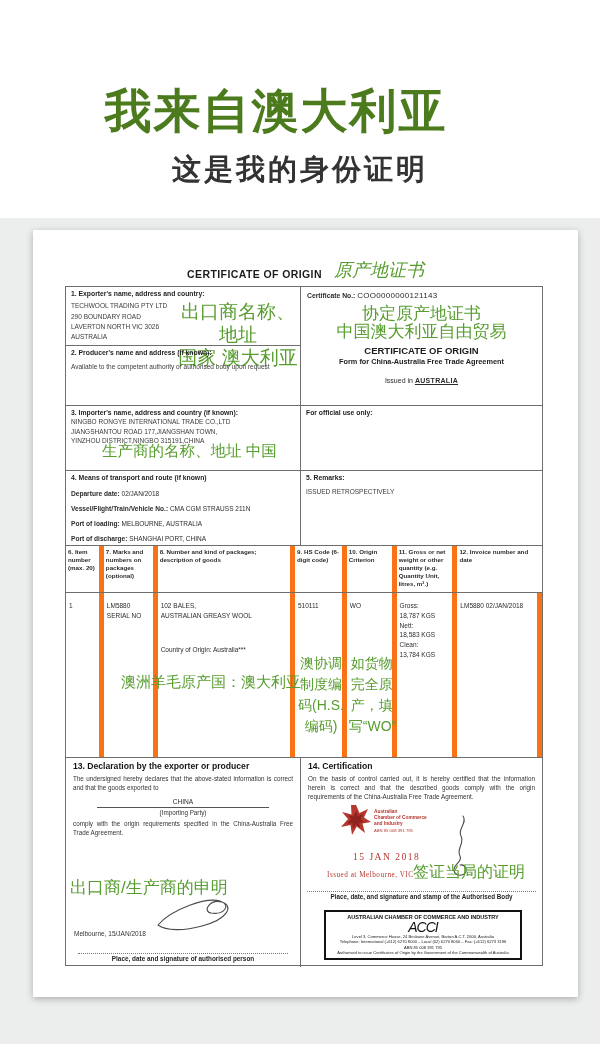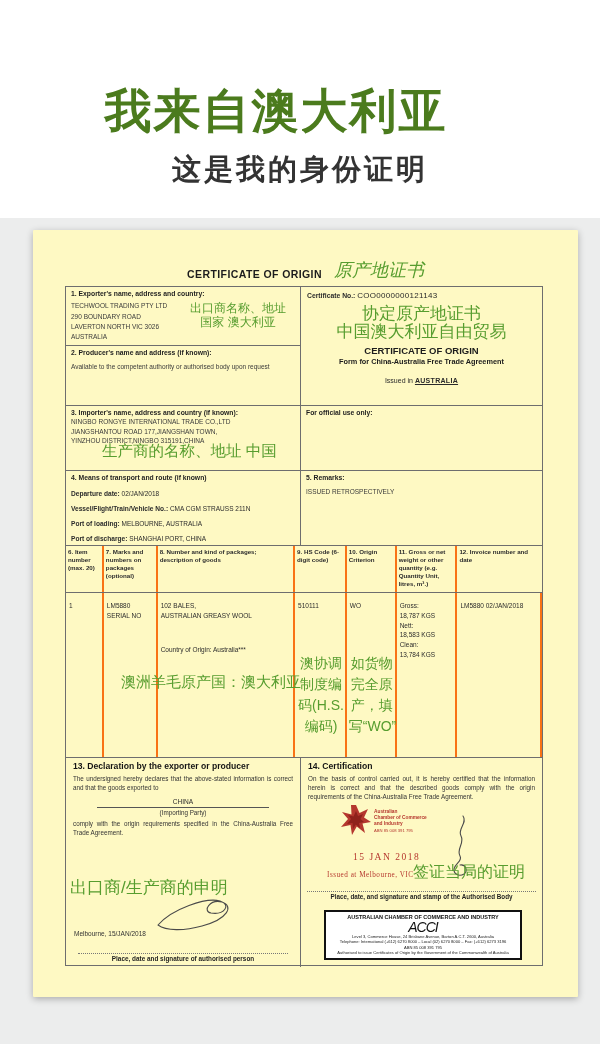--- a/index.html
+++ b/index.html
@@ -13,21 +13,21 @@
     position:absolute;top:80px;left:0;width:552px;text-align:center;
     font-size:47px;font-weight:700;color:#4b7b1d;letter-spacing:2px;
   }
   .page-subtitle{
     position:absolute;top:150px;left:0;width:600px;text-align:center;
     font-size:29px;font-weight:700;color:#333;letter-spacing:3px;
   }
   
   .gray-band{position:absolute;top:218px;left:0;width:600px;height:826px;background:#eceded;}
   .cert-card{
-    position:absolute;left:33px;top:12px;width:545px;height:767px;background:#fef9c3;
+    position:absolute;left:33px;top:12px;width:545px;height:767px;background:#ffffff;
     box-shadow:0 2px 7px rgba(0,0,0,.28);border-radius:1px;
   }
   
   .doc-title-row{
     position:absolute;top:30px;left:0;width:545px;display:flex;align-items:flex-end;
     justify-content:center;gap:12px;
   }
   .doc-title-en{font-size:10.5px;font-weight:700;color:#1c1c1c;letter-spacing:.4px;padding-bottom:2px;}
   .doc-title-cn{font-size:18px;color:#579d2f;font-style:italic;}
   
@@ -39,41 +39,41 @@
   .t-row:last-child{border-bottom:none;}
   .cl{width:235px;border-right:1px solid #6e6e6e;box-sizing:border-box;position:relative;}
   .cr{flex:1;position:relative;box-sizing:border-box;}
   .subbox{position:relative;box-sizing:border-box;padding:3px 5px;}
   .lbl{font-size:6.8px;font-weight:700;color:#1e1e1e;line-height:1.25;}
   .val{font-size:6.5px;color:#3a3a3a;line-height:1.55;}
   .green-note{color:#579d2f;line-height:1.2;}
   
   .box1{height:59px;border-bottom:1px solid #6e6e6e;}
   .box1 .addr{margin-top:3px;}
-  .box1-note{position:absolute;top:14px;left:112px;width:120px;text-align:center;font-size:12px;}
+  .box1-note{position:absolute;top:14px;left:112px;width:120px;text-align:center;font-size:19px;}
   
   .box2{height:59px;}
   .box2 .val{margin-top:5px;}
   
   .certno-line{padding:4px 6px 0 6px;font-size:6.8px;}
   .certno-line .no{font-size:8px;color:#2a2a2a;font-weight:400;letter-spacing:.3px;}
   .cn-title{margin-top:5px;text-align:center;font-size:17px;line-height:1.0;}
   .cn-title div{margin-bottom:1px;}
   .coo-en{margin-top:5px;text-align:center;font-size:9.5px;font-weight:700;color:#1c1c1c;}
   .coo-form{text-align:center;font-size:7.3px;font-weight:700;color:#1c1c1c;margin-top:1px;}
   .issued{margin-top:11px;text-align:center;font-size:7px;color:#2a2a2a;}
   .issued b{text-decoration:underline;letter-spacing:.3px;}
   
   .box3-note{position:absolute;top:36px;left:36px;font-size:15.5px;white-space:nowrap;}
   
   .kv{margin-top:8px;font-size:6.5px;}
   .kv b{font-size:6.6px;}
   
   .gh .gc{font-size:6.2px;font-weight:700;line-height:1.3;padding:2px 2px;}
-  .gc{box-sizing:border-box;border-right:2px solid #f97316;position:relative;padding:3px 3px;font-size:6.5px;line-height:1.5;}
+  .gc{box-sizing:border-box;border-right:5px solid #f97316;position:relative;padding:3px 3px;font-size:6.5px;line-height:1.5;}
   .gc:last-child{border-right:none;}
   .c0{width:38px;} .c1{width:54px;} .c2{width:138px;} .c3{width:52px;} .c4{width:50px;} .c5{width:61px;} .c6{width:85px;}
   .origin-note{position:absolute;top:52px;left:3px;font-size:6.5px;}
   .desc-annot{position:absolute;top:80px;left:55px;font-size:15px;white-space:nowrap;z-index:3;}
   .hs-annot{position:absolute;top:60px;left:3px;width:46px;font-size:14px;line-height:1.5;text-align:center;}
   .oc-annot{position:absolute;top:60px;left:2px;width:46px;font-size:14px;line-height:1.5;text-align:center;}
   
   .b13,.b14{padding:3px 7px;position:relative;height:100%;box-sizing:border-box;}
   .h13{font-size:8.6px;font-weight:700;color:#151515;}
   .para{font-size:6.3px;line-height:1.45;color:#333;text-align:justify;margin-top:3px;}

